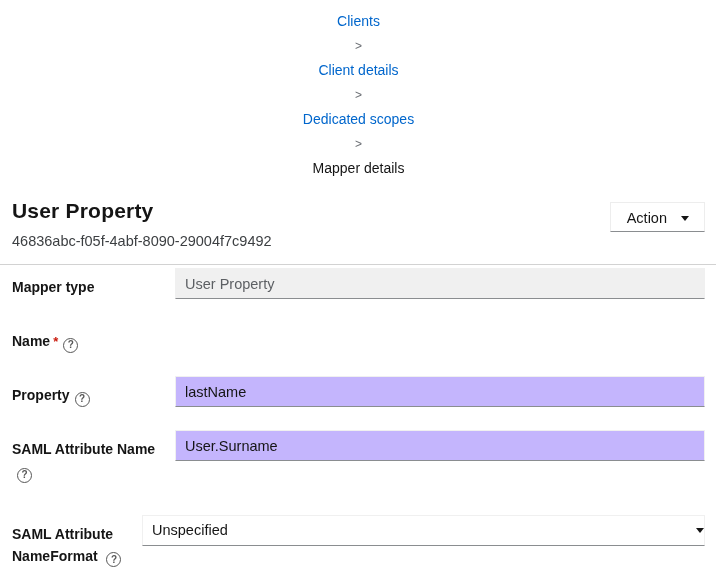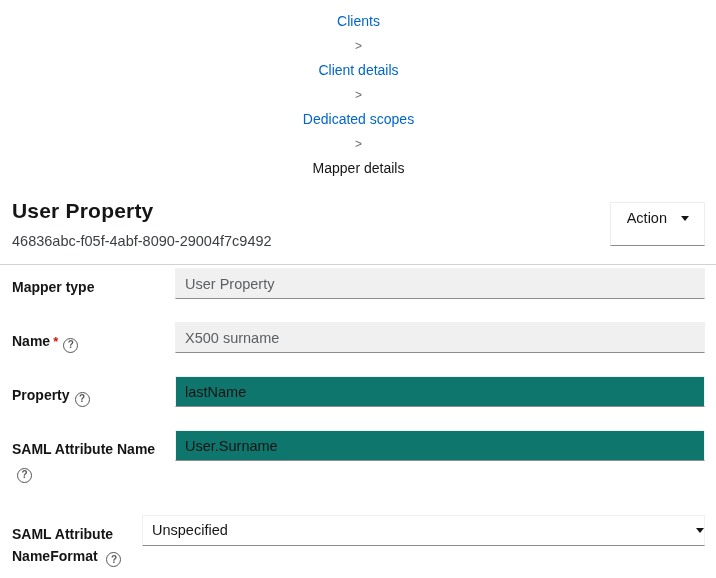--- a/index.html
+++ b/index.html
@@ -51,21 +51,21 @@
     font-size: 14.5px;
     color: #3c3f42;
   }
   .action-toggle {
     display: flex;
     align-items: center;
     gap: 14px;
     background: #ffffff;
     border: 1px solid #ededed;
     border-bottom: 1px solid #8a8d90;
-    padding: 7px 15px 19px 16px;
+    padding: 7px 15px 5px 16px;
     font-size: 14.5px;
     color: #151515;
     cursor: pointer;
     margin-top: 3px;
   }
   .caret-down {
     width: 0; height: 0;
     border-left: 4.5px solid transparent;
     border-right: 4.5px solid transparent;
     border-top: 5px solid #151515;
@@ -115,21 +115,21 @@
     cursor: pointer;
   }
   .form-control-wrap { flex: 1 1 auto; }
   .text-input {
     width: 100%;
     height: 31px;
     font-family: "Liberation Sans", sans-serif;
     font-size: 14.5px;
     color: #151515;
     padding: 4px 9px;
-    background: #0f766e;
+    background: #c4b5fd;
     border: 1px solid #f0f0f0;
     border-bottom: 1px solid #8a8d90;
     outline: none;
   }
   .text-input.disabled {
     background: #f0f0f0;
     color: #5c5f63;
     border-color: #f0f0f0;
     border-bottom-color: #8a8d90;
   }
@@ -209,23 +209,20 @@
       </div>
       <div class="form-control-wrap">
         <input class="text-input disabled" type="text" readonly="" value="User Property" style="">
       </div>
     </div>
 
     <div class="form-row">
       <div class="form-label">
         <span>Name</span><span class="required-marker">*</span><span class="help-icon">?</span>
       </div>
-      <div class="form-control-wrap">
-        <input class="text-input disabled" type="text" readonly="" value="X500 surname" style="">
-      </div>
     </div>
 
     <div class="form-row">
       <div class="form-label">
         <span>Property</span><span class="help-icon">?</span>
       </div>
       <div class="form-control-wrap">
         <input class="text-input" type="text" value="lastName" style="">
       </div>
     </div>

